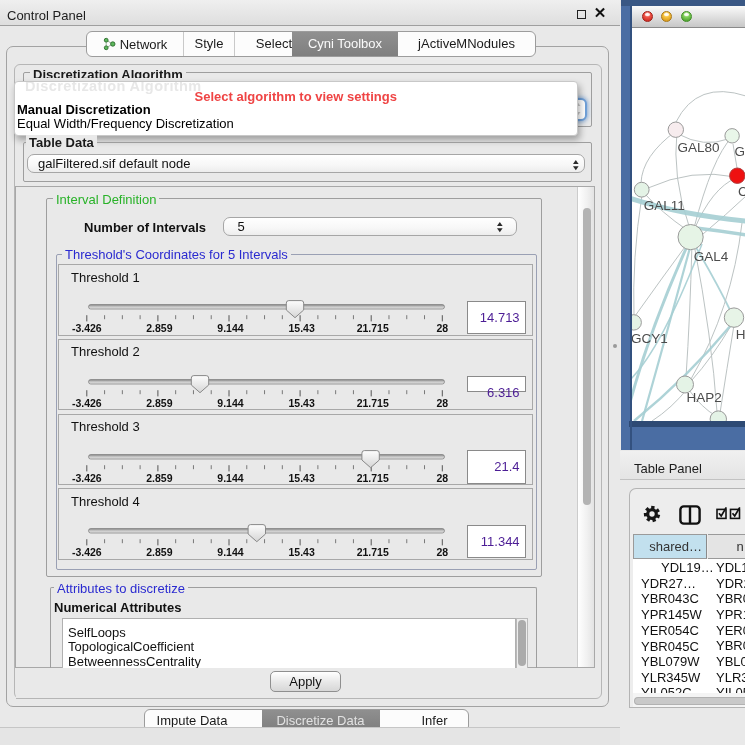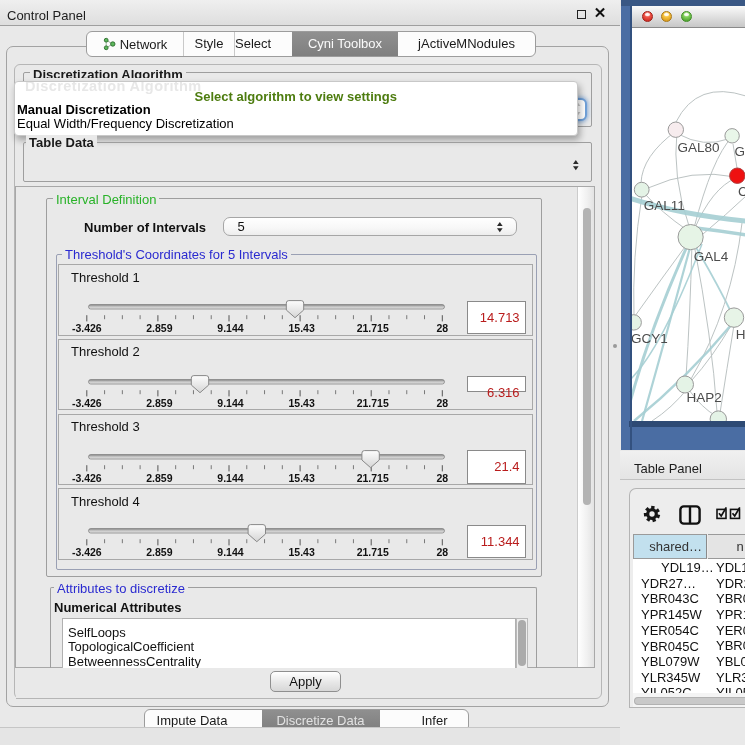--- a/index.html
+++ b/index.html
@@ -1,21 +1,21 @@
 <!DOCTYPE html>
 <html><head><meta charset="utf-8">
 <style>
 *{margin:0;padding:0;box-sizing:border-box}
 html,body{width:745px;height:745px;font-family:"Liberation Sans",sans-serif;}
 #page{position:relative;width:745px;height:745px;background:#e9e9e9;overflow:hidden;}
 .abs{position:absolute;}
 .grp{position:absolute;border:1px solid #9e9e9e;border-radius:2px;}
 .glabel{position:absolute;background:#e9e9e9;padding:0 3px;font-size:13px;white-space:nowrap;}
 .combo{position:absolute;background:linear-gradient(#ffffff,#f7f7f7 60%,#ededed);border:1px solid #a6a6a6;border-radius:5px;font-size:13px;color:#111;}
-.vbox{position:absolute;background:#fff;border:1px solid #8a8a8a;font-size:13px;color:#b91c1c;text-align:right;}
+.vbox{position:absolute;background:#fff;border:1px solid #8a8a8a;font-size:13px;color:#4c1d95;text-align:right;}
 .tpanel{position:absolute;border:1px solid #a8a8a8;background:#e9e9e9;}
 .tlabel{position:absolute;font-weight:normal;font-size:13px;color:#111;white-space:nowrap;}
 </style></head><body>
 <div id="page">
 
 <div class="abs" style="left:0;top:0;width:620px;height:26px;background:linear-gradient(#efefef,#dedede);border-bottom:1px solid #9f9f9f;"></div>
 <div class="abs" style="left:7px;top:3px;width:200px;height:26px;line-height:26px;font-size:13px;color:#1c1c1c;">Control Panel</div>
 <div class="abs" style="left:577px;top:10px;width:9px;height:9px;border:1.6px solid #222;"></div>
 <div class="abs" style="left:591px;top:2px;width:18px;height:22px;font-size:15px;font-weight:bold;color:#111;text-align:center;line-height:22px;">✕</div>
 <div class="abs" style="left:6px;top:46px;width:603px;height:661px;border:1px solid #a3a3a3;border-radius:7px;background:#e9e9e9;"></div>
@@ -27,42 +27,43 @@
           <line x1="3.2" y1="3.2" x2="9.8" y2="7" stroke="#8aab8a" stroke-width="0.9"></line>
           <line x1="3.2" y1="10.8" x2="9.8" y2="7" stroke="#8aab8a" stroke-width="0.9"></line>
           <line x1="3.2" y1="3.2" x2="3.2" y2="10.8" stroke="#8aab8a" stroke-width="0.9"></line>
           <circle cx="3.2" cy="3.2" r="1.9" fill="#5cb85c" stroke="#2e6b2e" stroke-width="0.9"></circle>
           <circle cx="3.2" cy="10.8" r="1.9" fill="#5cb85c" stroke="#2e6b2e" stroke-width="0.9"></circle>
           <circle cx="9.8" cy="7" r="2.2" fill="#5cb85c" stroke="#2e6b2e" stroke-width="0.9"></circle>
         </svg>
   <span>Network</span>
       </div>
  <div style="width:51px;text-align:center;line-height:24px;border-left:1px solid #c9c9c9;">Style</div>
- <div style="width:58px;text-align:left;line-height:24px;border-left:1px solid #c9c9c9;">Select</div>
+ <div style="width:58px;text-align:right;line-height:24px;border-left:1px solid #c9c9c9;">Select</div>
  <div style="width:106px;text-align:center;line-height:24px;background:linear-gradient(#909090,#7f7f7f);color:#fafafa;">Cyni Toolbox</div>
  <div style="flex:1;text-align:center;line-height:24px;">jActiveMNodules</div>
 </div>
 
 <div class="grp" style="left:23px;top:72px;width:569px;height:55px;"></div>
 <div class="abs" style="left:30px;top:64.5px;width:200px;height:13px;overflow:hidden;"><span style="background:#e9e9e9;padding:0 3px;font-size:13px;font-weight:bold;color:#1a1a1a;white-space:nowrap;">Discretization Algorithm</span></div>
 <div class="abs" style="left:300px;top:97.5px;width:286.5px;height:23px;background:#fff;border:2px solid #6fa0d8;border-radius:6px;box-shadow:0 0 4px 1px rgba(100,150,210,0.75);"></div>
 <svg class="abs" style="left:570px;top:100px;" width="14" height="18" viewBox="0 0 14 18">
       <path d="M7 1.5 L10.5 6 L3.5 6 Z" fill="#c9c9c9"></path>
       <path d="M7 16.5 L10.5 12 L3.5 12 Z" fill="#c9c9c9"></path>
     </svg>
 
 <div class="abs" style="left:14px;top:81px;width:563.5px;height:54.5px;background:#fff;border:1px solid #c8c8c8;border-radius:4px;box-shadow:2px 4px 7px rgba(0,0,0,0.32);overflow:hidden;">
  <div style="position:absolute;left:10px;top:-4.5px;font-size:14.5px;font-weight:bold;color:#e7e7e7;letter-spacing:0.4px;white-space:nowrap;">Discretization Algorithm</div>
- <div style="position:absolute;left:0;top:7px;width:100%;text-align:center;font-size:13px;font-weight:bold;color:#4d7c0f;">Select algorithm to view settings</div>
+ <div style="position:absolute;left:0;top:7px;width:100%;text-align:center;font-size:13px;font-weight:bold;color:#ef4444;">Select algorithm to view settings</div>
  <div style="position:absolute;left:2px;top:19.5px;font-size:13px;font-weight:bold;color:#000;">Manual Discretization</div>
  <div style="position:absolute;left:2px;top:34px;font-size:13px;color:#000;">Equal Width/Frequency Discretization</div>
 </div>
 
 <div class="grp" style="left:22.6px;top:141.5px;width:569.5px;height:40px;"></div>
 <div class="glabel" style="left:26px;top:135px;font-weight:bold;color:#1a1a1a;">Table Data</div>
+<div class="combo" style="left:27px;top:153.7px;width:558px;height:19.5px;line-height:18.5px;padding-left:10px;border-radius:7px;">galFiltered.sif default node</div>
 <svg class="abs" style="left:570px;top:157.5px;" width="12" height="14" viewBox="0 0 12 14">
       <path d="M5.8 2 L8.6 5.9 L3 5.9 Z" fill="#2a2a2a"></path>
       <path d="M5.8 12.2 L8.6 8.3 L3 8.3 Z" fill="#2a2a2a"></path>
     </svg>
 
 <div class="abs" style="left:15px;top:185.6px;width:580px;height:482px;border:1px solid #a8a8a8;background:#e9e9e9;"></div>
 <div class="abs" style="left:576.5px;top:186.6px;width:17.5px;height:480px;background:linear-gradient(90deg,#ffffff,#f1f1f1 55%,#e3e3e3);border-left:1px solid #cccccc;"></div>
 <div class="abs" style="left:582.5px;top:207.5px;width:8.8px;height:297px;background:#b3b3b3;border-radius:4.4px;"></div>
 
 <div class="grp" style="left:45.8px;top:198.3px;width:496px;height:379px;"></div>

